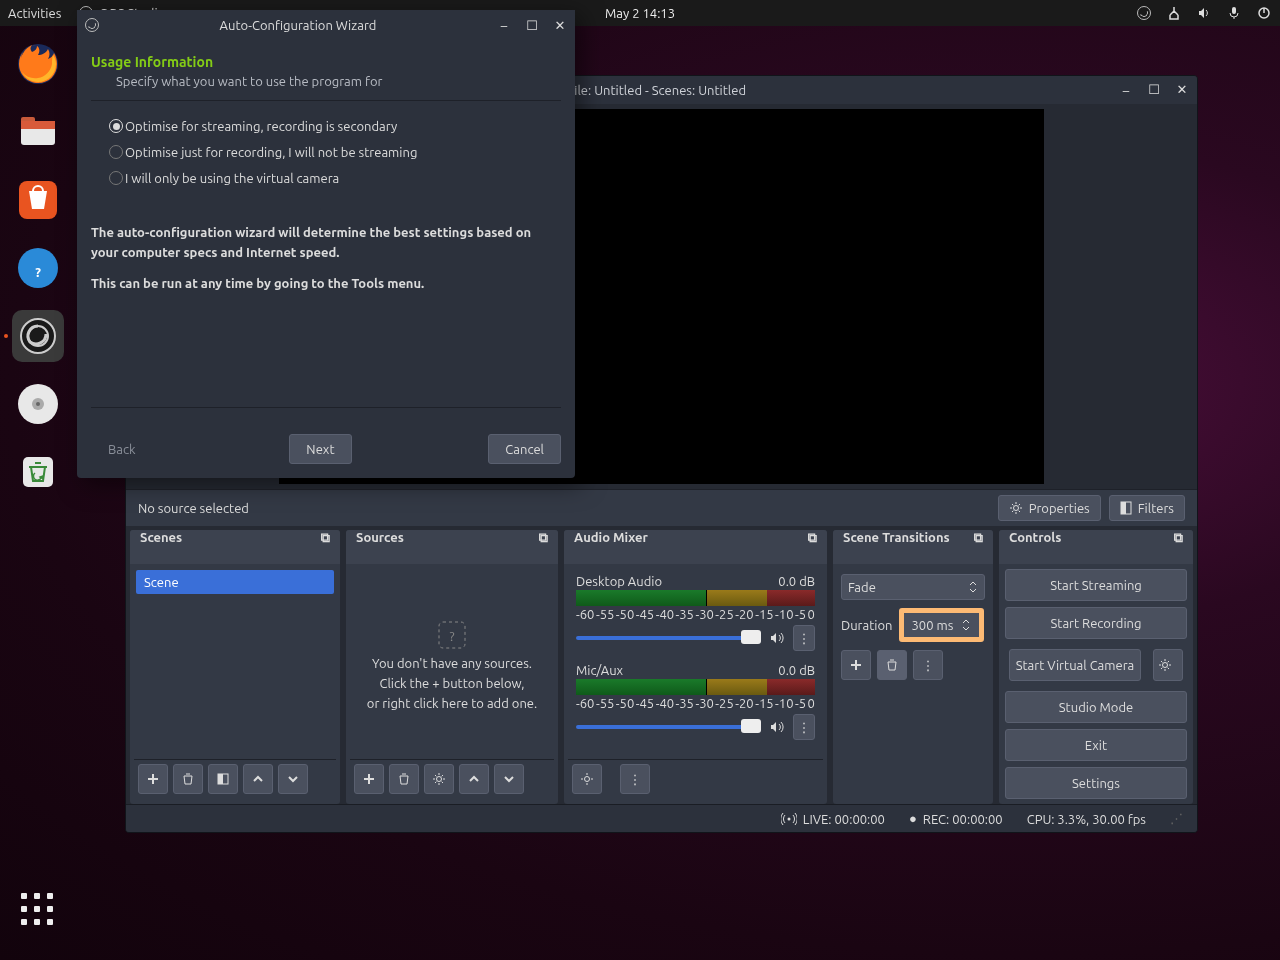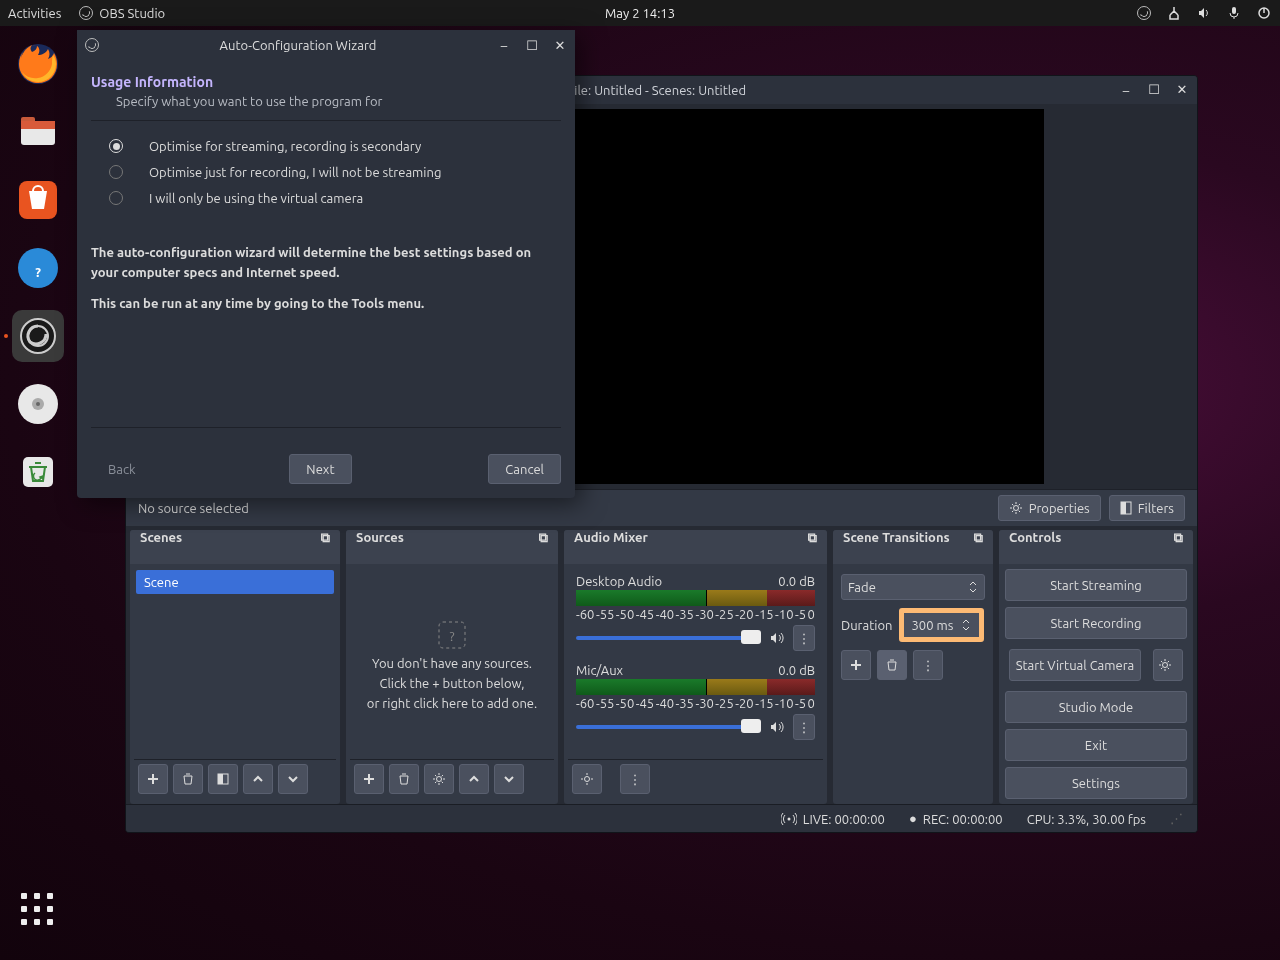--- a/index.html
+++ b/index.html
@@ -50,28 +50,28 @@
 .slider-row .track::after{content:"";position:absolute;right:0;top:-6px;width:20px;height:14px;background:#eee;border-radius:3px}
 .trans-sel{display:flex;align-items:center;background:#4a505e;border:1px solid #5a6070;border-radius:3px;padding:5px 6px;margin:4px}
 .trans-sel .ar{margin-left:auto;display:flex;flex-direction:column;gap:0}
 .dur-row{display:flex;align-items:center;gap:6px;padding:4px}
 .dur-row .box{background:#4a505e;border:5px solid #fdba74;border-radius:3px;padding:5px 8px;display:flex;align-items:center;gap:8px}
 .trans-tools{display:flex;gap:6px;padding:4px}
 .ctrl-btn{background:#4a505e;border:1px solid #5a6070;border-radius:3px;padding:8px 4px;margin:3px 4px;text-align:center;cursor:pointer}
 .vc-row{display:flex;gap:4px;margin:3px 4px}
 .vc-row .ctrl-btn{flex:1;margin:4px}
 .status{height:30px;background:#2c313c;display:flex;align-items:center;justify-content:flex-end;gap:24px;padding:0 14px;border-top:1px solid #1a1d24;font-size:12px}
-.wizard{position:absolute;left:77px;top:30px;width:498px;height:468px;background:#2c313c;border-radius:0 0 4px 4px;display:flex;flex-direction:column;box-shadow:6px 6px 24px rgba(0,0,0,0.5)}
+.wizard{position:absolute;left:77px;top:10px;width:498px;height:468px;background:#2c313c;border-radius:0 0 4px 4px;display:flex;flex-direction:column;box-shadow:6px 6px 24px rgba(0,0,0,0.5)}
 .wiz-title{height:30px;display:flex;align-items:center;padding:0 8px}
 .wiz-title .t{flex:1;text-align:center;font-size:13px}
 .wiz-body{padding:14px 14px 0 14px;flex:1;display:flex;flex-direction:column}
-.wiz-body h3{font-size:14px;font-weight:700;color:#c4b5fd}
+.wiz-body h3{font-size:14px;font-weight:700;color:#84cc16}
 .wiz-body .sub{color:#b8bcc4;margin:4px 0 0 25px}
 .divider{border:none;border-top:1px solid #1e2129;margin:12px 0}
-.radio-opt{display:flex;align-items:center;gap:26px;padding:6px 0 6px 18px;cursor:pointer}
+.radio-opt{display:flex;align-items:center;gap:2px;padding:6px 0 6px 18px;cursor:pointer}
 .radio-opt .dot{width:14px;height:14px;border-radius:50%;border:1px solid #777;display:flex;align-items:center;justify-content:center;flex-shrink:0}
 .radio-opt.sel .dot{border-color:#ddd}
 .radio-opt.sel .dot::after{content:"";width:7px;height:7px;border-radius:50%;background:#ddd}
 .wiz-desc{margin-top:32px;font-weight:700;line-height:1.5;color:#e8e8e8}
 .wiz-desc p{margin-bottom:12px}
 .wiz-foot{display:flex;justify-content:space-between;gap:8px;padding:14px}
 .wiz-foot .btn{padding:7px 16px}
 .btn.disabled{background:transparent;border-color:transparent;color:#8a8f99;cursor:default}
 svg{display:block}
 .obs-logo{width:18px;height:18px;border:2px solid #bbb;border-radius:50%;position:relative}

